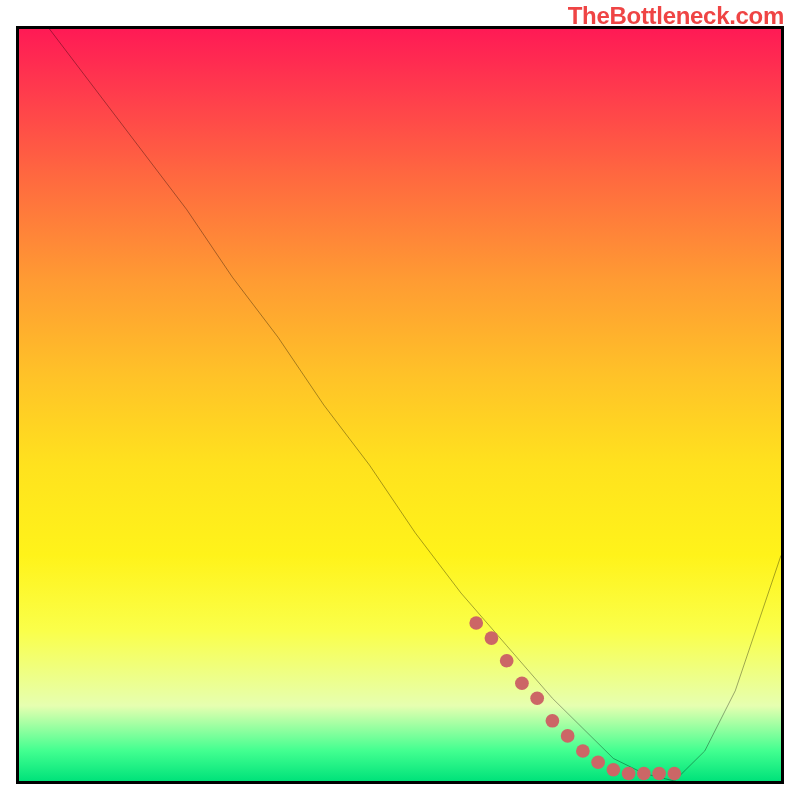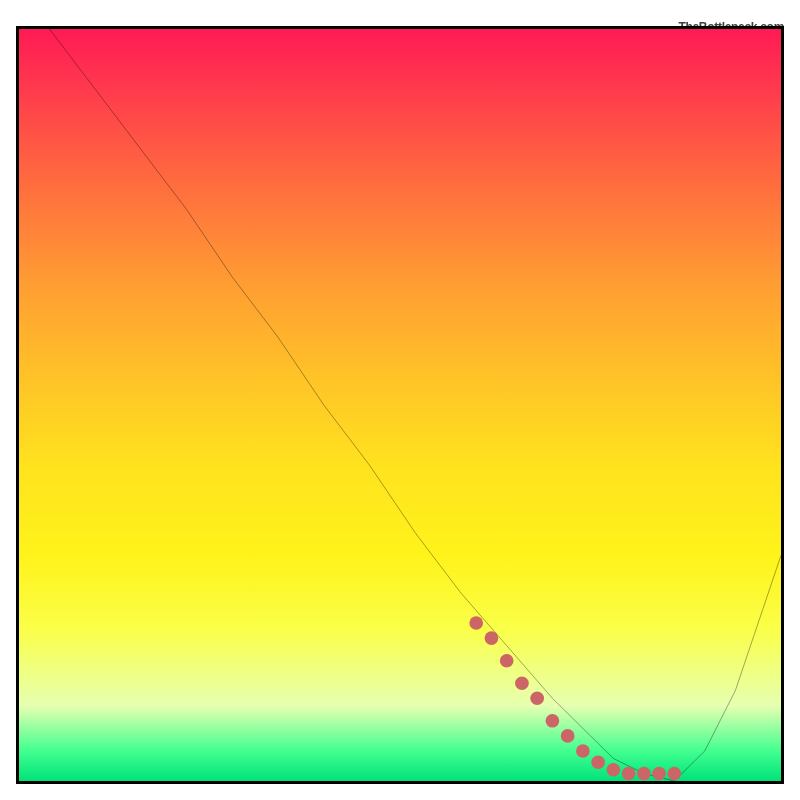--- a/index.html
+++ b/index.html
@@ -47,25 +47,25 @@
     );
   }
   svg.lines {
     position: absolute;
     left: 0; top: 0;
     width: 100%;
     height: 100%;
   }
   .watermark {
     position: absolute;
-    top: 20px;
+    top: 2px;
     right: 16px;
-    font-size: 12px;
+    font-size: 24px;
     font-weight: bold;
-    color: #404040;
+    color: #ef4444;
     letter-spacing: -0.3px;
   }
 </style>
 </head>
 <body>
 
 <div class="frame">
   <div class="watermark">TheBottleneck.com</div>
 
   <div class="plot-area">

